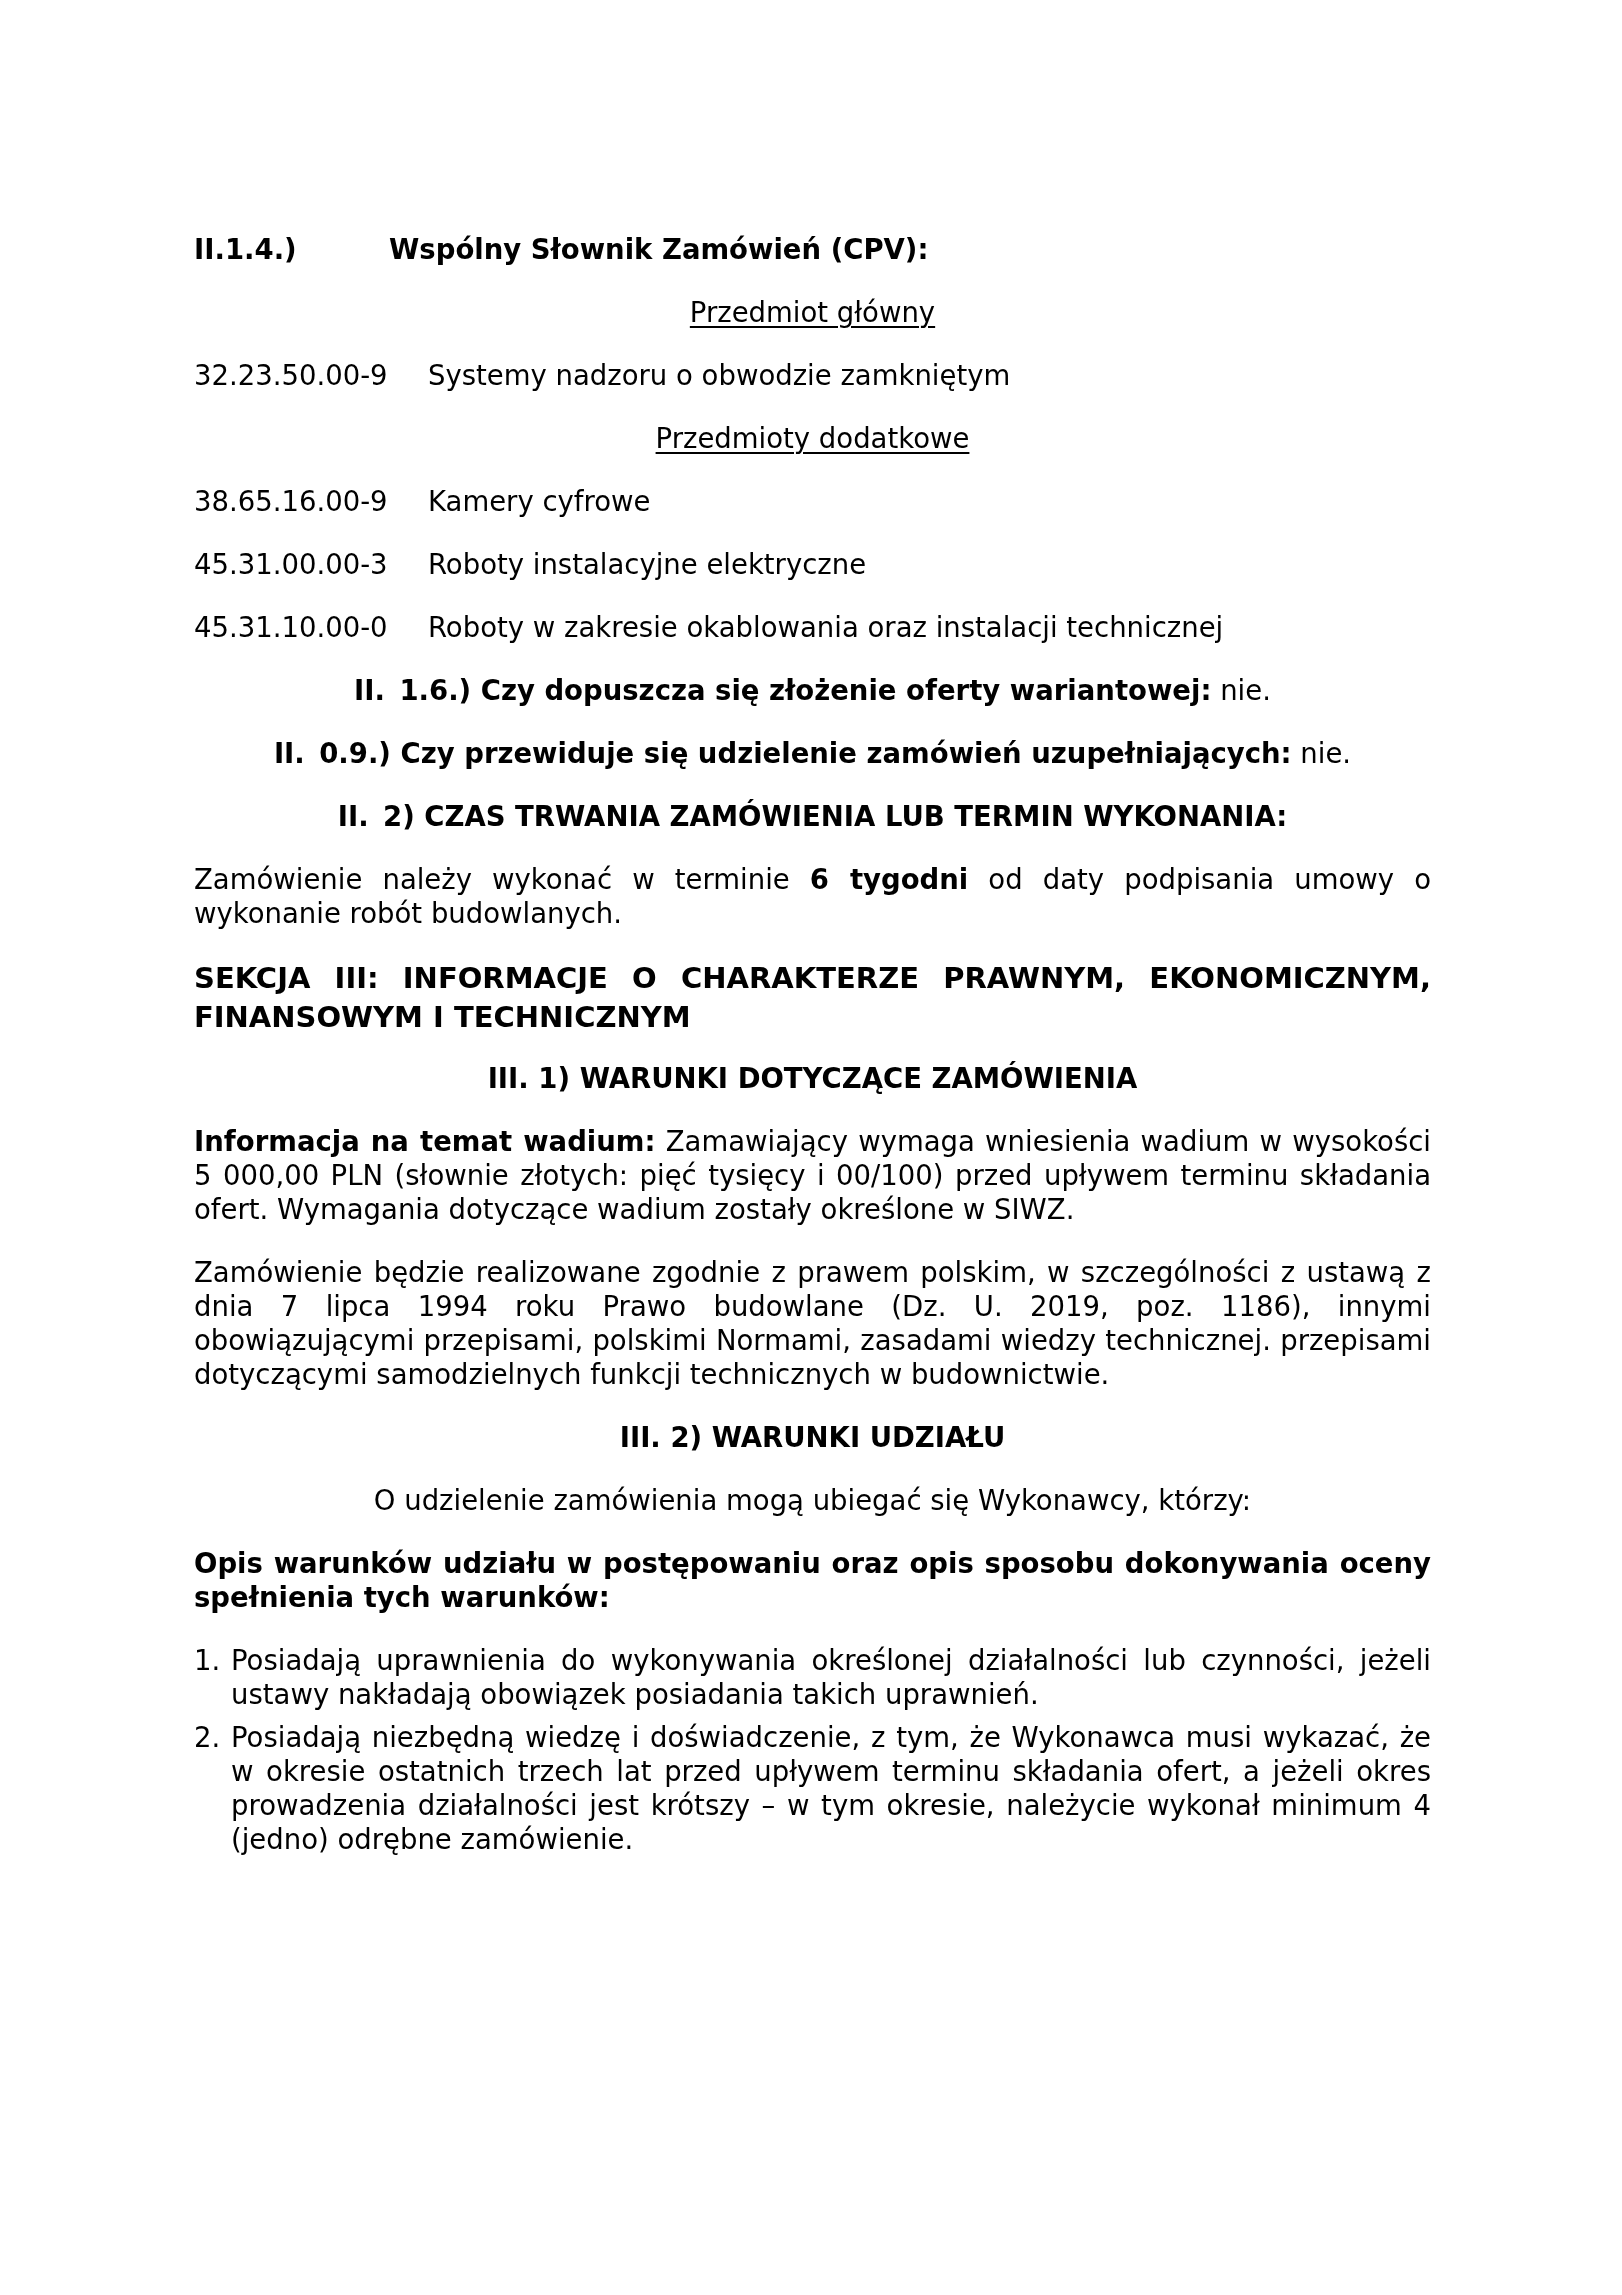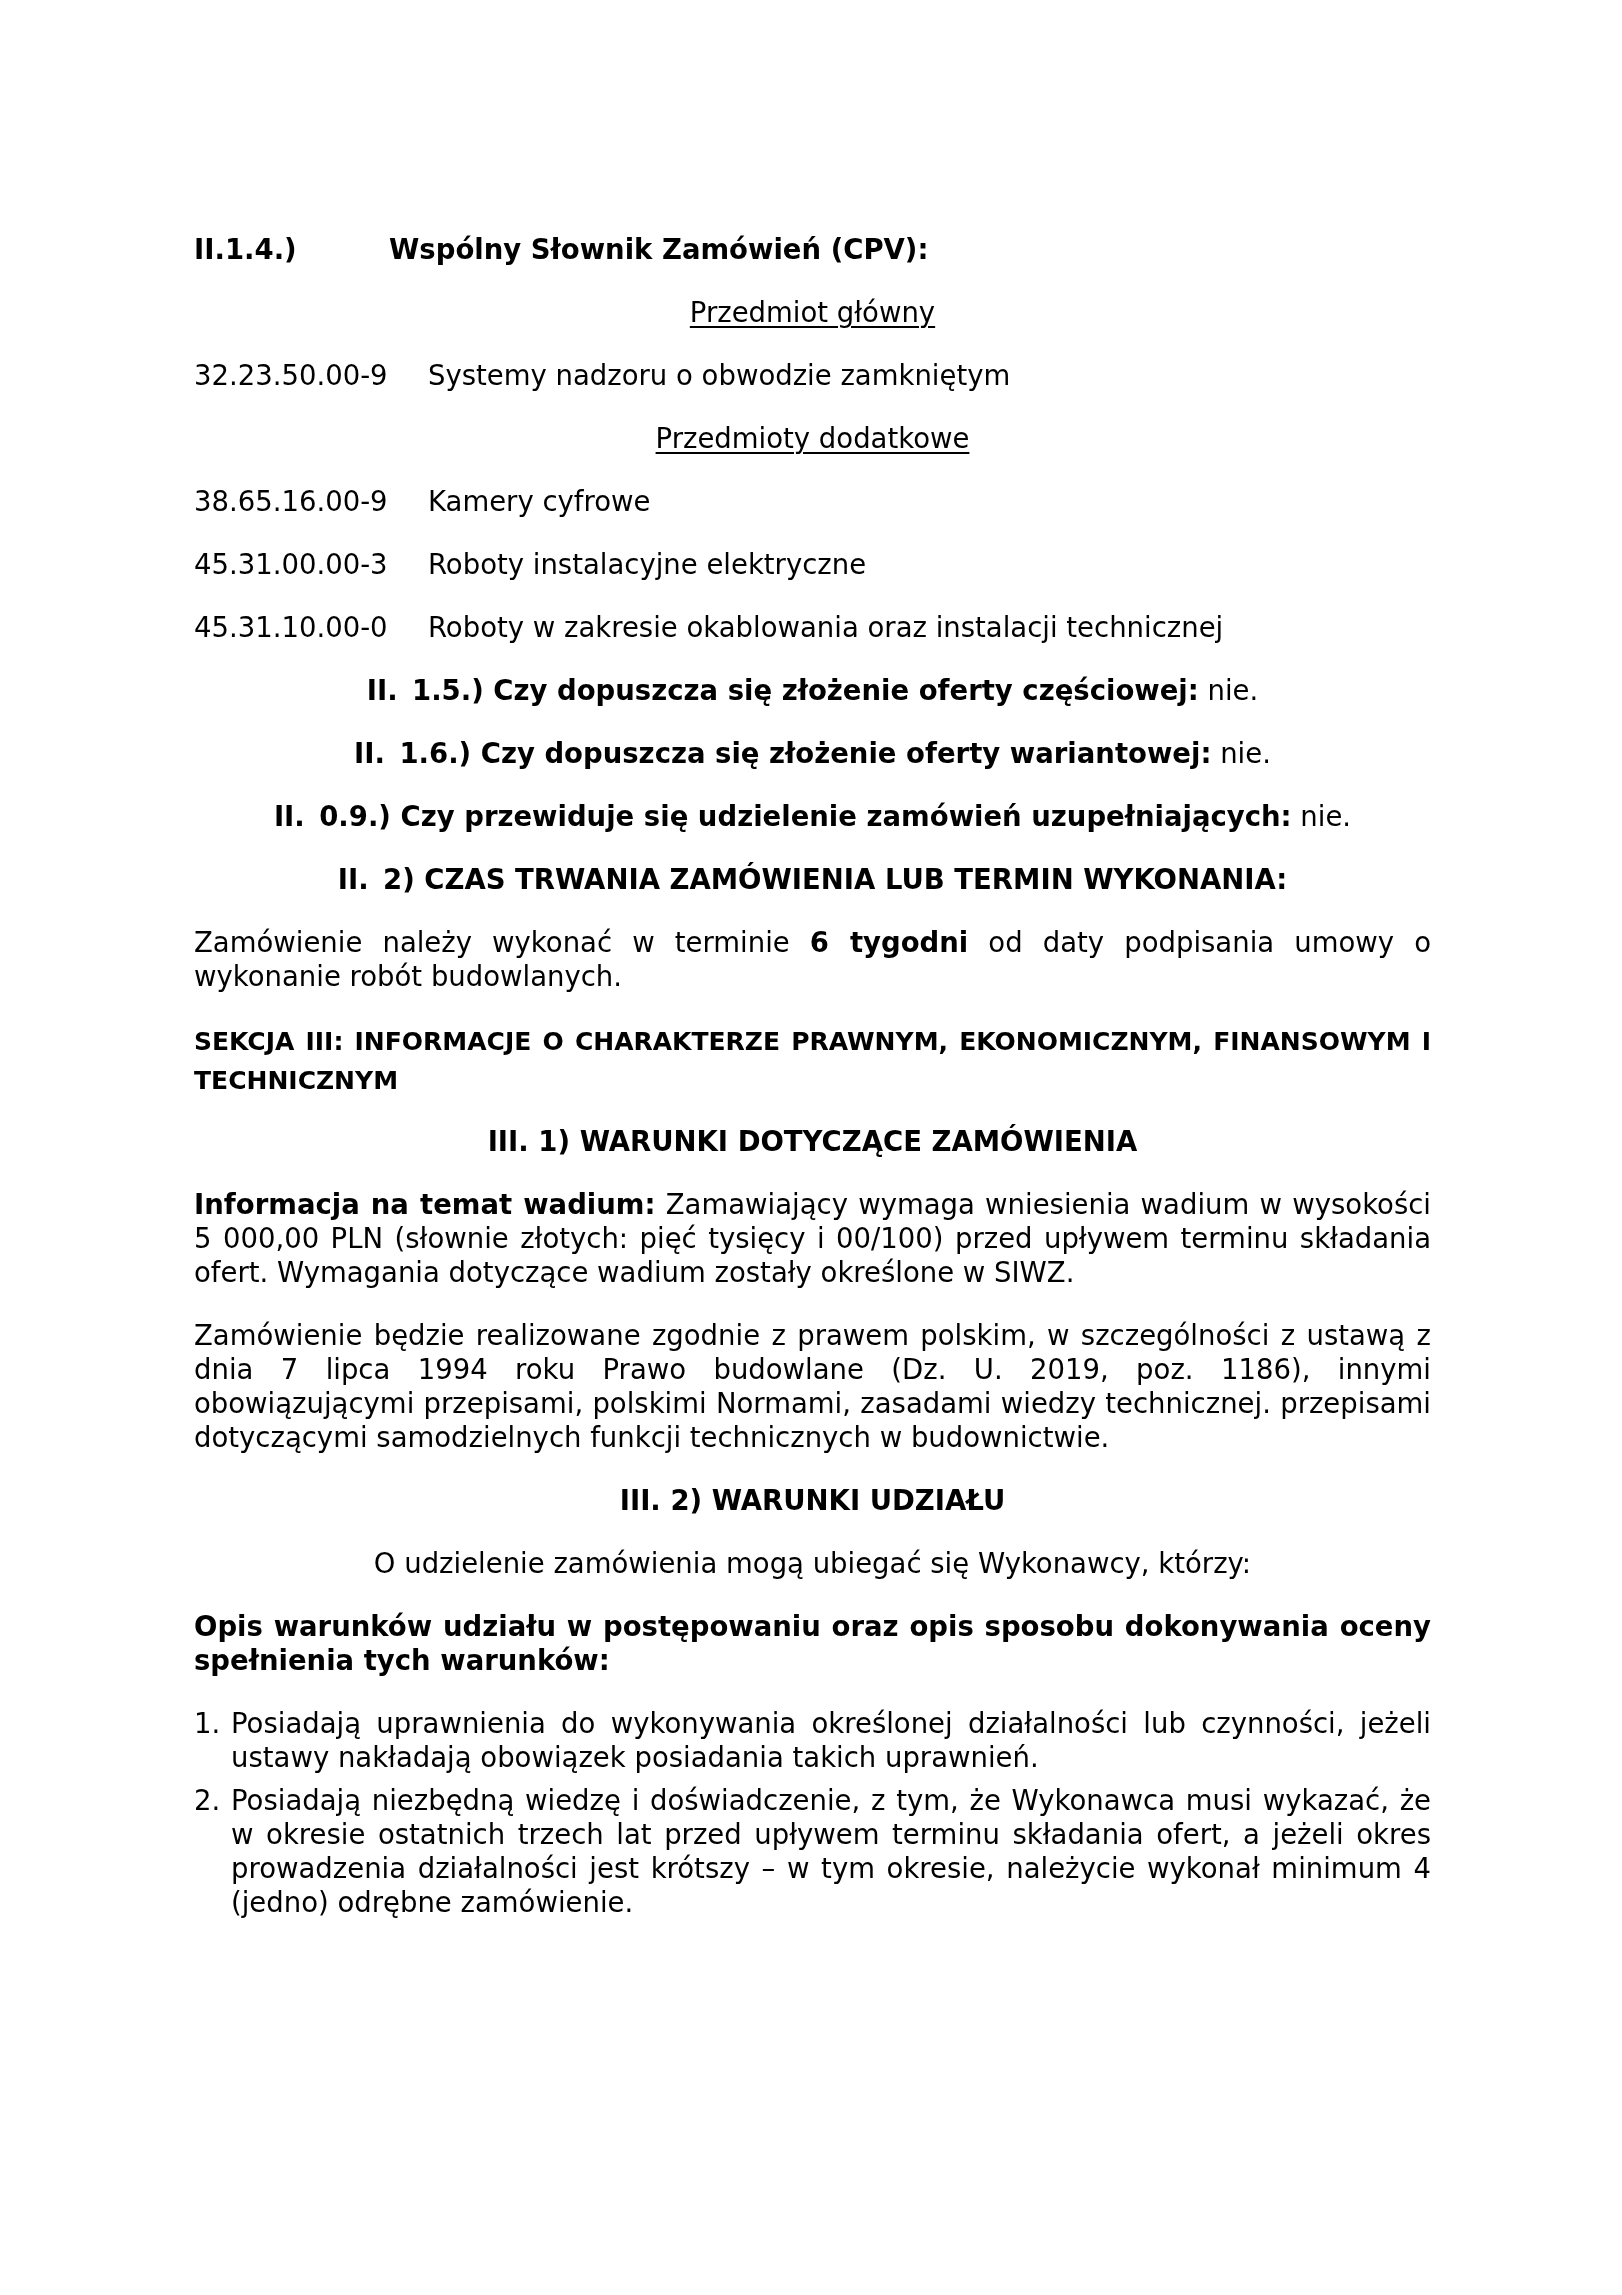--- a/index.html
+++ b/index.html
@@ -24,21 +24,21 @@
     line-height: 34px;
   }
   .b { font-weight: bold; }
   .p { margin: 0 0 29px 0; text-align: center; }
   .just { text-align: justify; }
   .u { text-decoration: underline; text-underline-offset: 3.9px; text-decoration-thickness: 2px; }
   .h14 { display: flex; margin: 0 0 29px 0; font-weight: bold; }
   .h14 .num { width: 195px; }
   .cpv { display: flex; margin: 0 0 29px 0; }
   .cpv .code { width: 234px; white-space: nowrap; }
-  .sec { font-size: 25px; line-height: 39px; font-weight: bold; text-align: justify; margin: 0 0 23.6px 0; }
+  .sec { font-size: 29px; line-height: 39px; font-weight: bold; text-align: justify; margin: 0 0 23.6px 0; }
   .list { margin: 0 0 0 0; padding: 0; list-style: none; }
   .list li { display: flex; margin: 0 0 9.2px 0; }
   .list .n { width: 37px; flex: 0 0 37px; }
   .list .t { flex: 1; text-align: justify; }
   .sp2 { margin-left: 14.4px; }
 </style>
 </head>
 <body>
 
 <div class="page">
@@ -67,23 +67,20 @@
   </div>
   <div class="cpv">
     <span class="code">45.31.00.00-3</span>
     <span>Roboty instalacyjne elektryczne</span>
   </div>
   <div class="cpv">
     <span class="code">45.31.10.00-0</span>
     <span>Roboty w zakresie okablowania oraz instalacji technicznej</span>
   </div>
 
-  <div class="p">
-    <span class="b">II.</span><span class="b sp2">1.5.) Czy dopuszcza się złożenie oferty częściowej:</span><span> nie.</span>
-  </div>
 
   <div class="p">
     <span class="b">II.</span><span class="b sp2">1.6.) Czy dopuszcza się złożenie oferty wariantowej:</span><span> nie.</span>
   </div>
 
   <div class="p">
     <span class="b">II.</span><span class="b sp2">0.9.) Czy przewiduje się udzielenie zamówień uzupełniających:</span><span> nie.</span>
   </div>
 
   <div class="p b">

